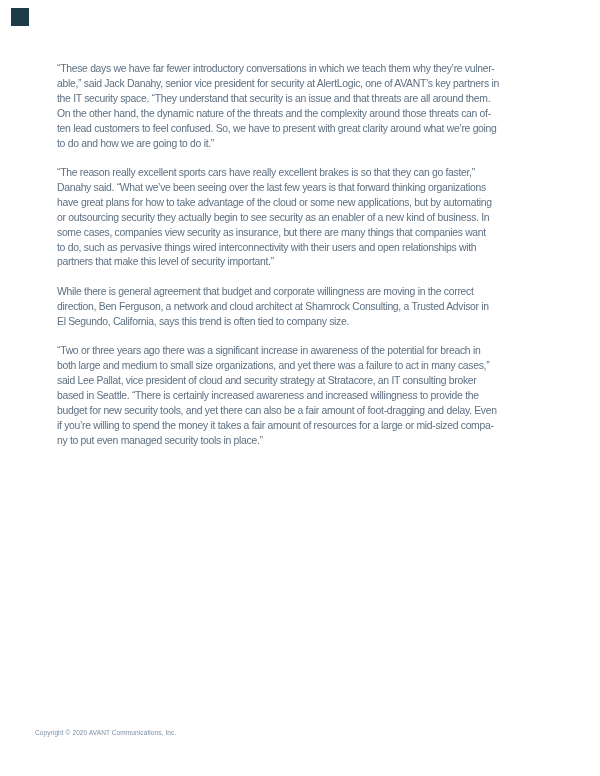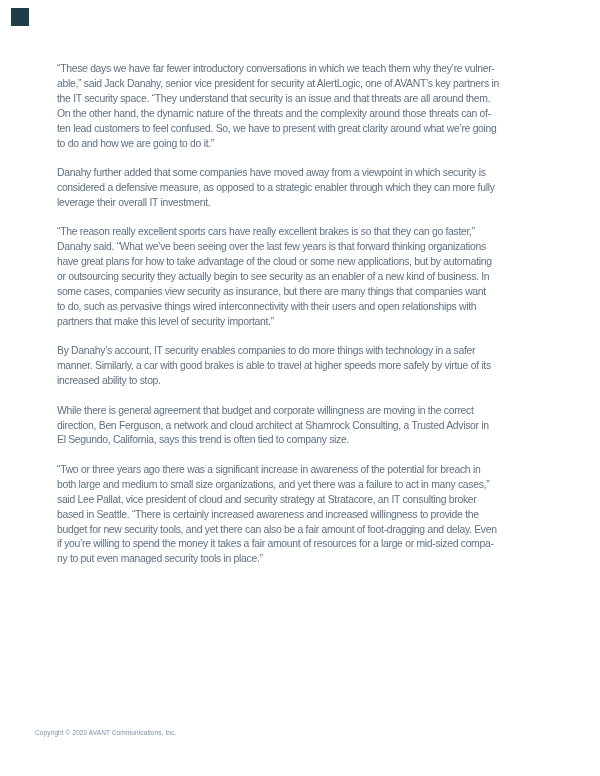--- a/index.html
+++ b/index.html
@@ -61,33 +61,27 @@
 
   <div class="corner-square"></div>
 
   <main class="content">
     <p>“These days we have far fewer introductory conversations in which we teach them why they’re vulner-
 able,” said Jack Danahy, senior vice president for security at AlertLogic, one of AVANT’s key partners in
 the IT security space. “They understand that security is an issue and that threats are all around them.
 On the other hand, the dynamic nature of the threats and the complexity around those threats can of-
 ten lead customers to feel confused. So, we have to present with great clarity around what we’re going
 to do and how we are going to do it.”</p>
-    <p>Danahy further added that some companies have moved away from a viewpoint in which security is
-considered a defensive measure, as opposed to a strategic enabler through which they can more fully
-leverage their overall IT investment.</p>
     <p>“The reason really excellent sports cars have really excellent brakes is so that they can go faster,”
 Danahy said. “What we’ve been seeing over the last few years is that forward thinking organizations
 have great plans for how to take advantage of the cloud or some new applications, but by automating
 or outsourcing security they actually begin to see security as an enabler of a new kind of business. In
 some cases, companies view security as insurance, but there are many things that companies want
 to do, such as pervasive things wired interconnectivity with their users and open relationships with
 partners that make this level of security important.”</p>
-    <p>By Danahy’s account, IT security enables companies to do more things with technology in a safer
-manner. Similarly, a car with good brakes is able to travel at higher speeds more safely by virtue of its
-increased ability to stop.</p>
     <p>While there is general agreement that budget and corporate willingness are moving in the correct
 direction, Ben Ferguson, a network and cloud architect at Shamrock Consulting, a Trusted Advisor in
 El Segundo, California, says this trend is often tied to company size.</p>
     <p>“Two or three years ago there was a significant increase in awareness of the potential for breach in
 both large and medium to small size organizations, and yet there was a failure to act in many cases,”
 said Lee Pallat, vice president of cloud and security strategy at Stratacore, an IT consulting broker
 based in Seattle. “There is certainly increased awareness and increased willingness to provide the
 budget for new security tools, and yet there can also be a fair amount of foot-dragging and delay. Even
 if you’re willing to spend the money it takes a fair amount of resources for a large or mid-sized compa-
 ny to put even managed security tools in place.”</p>

